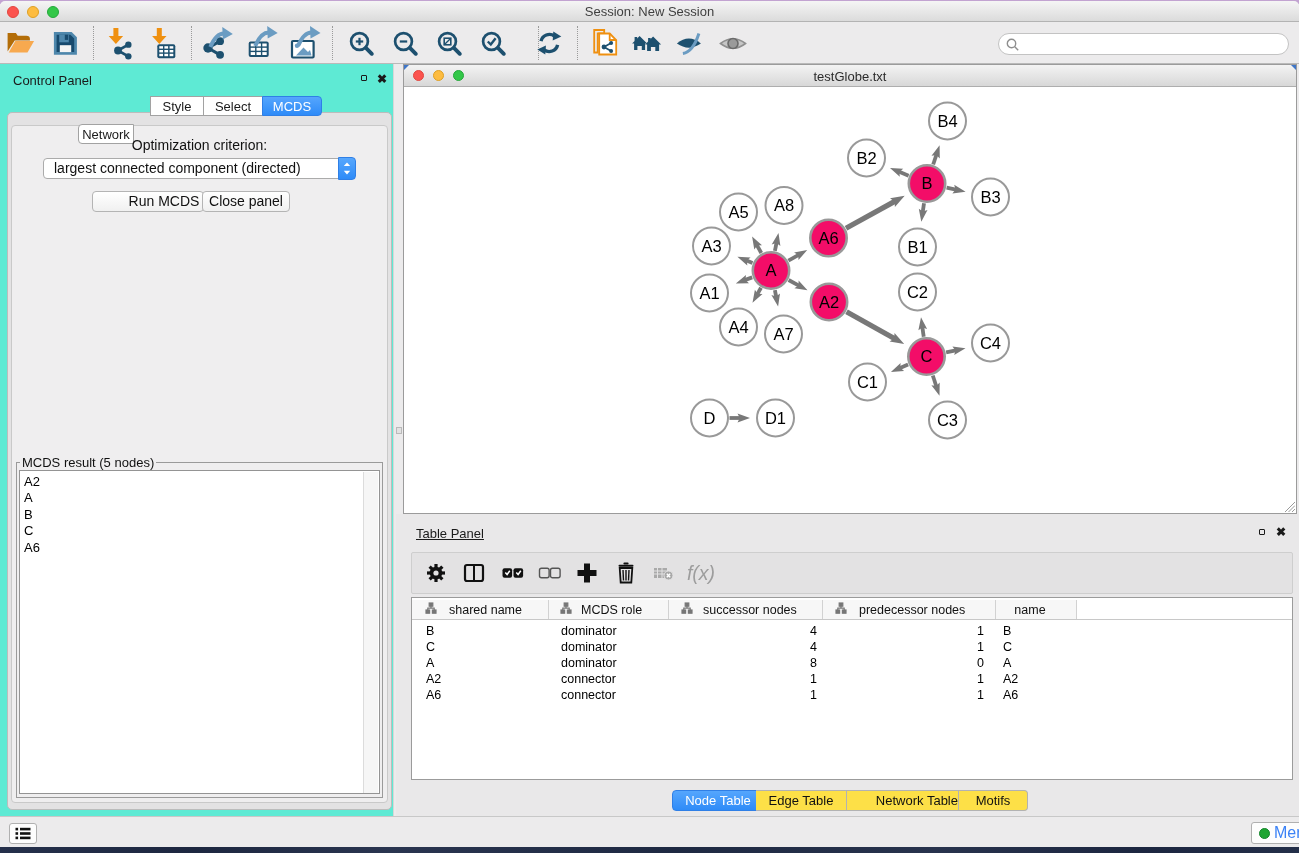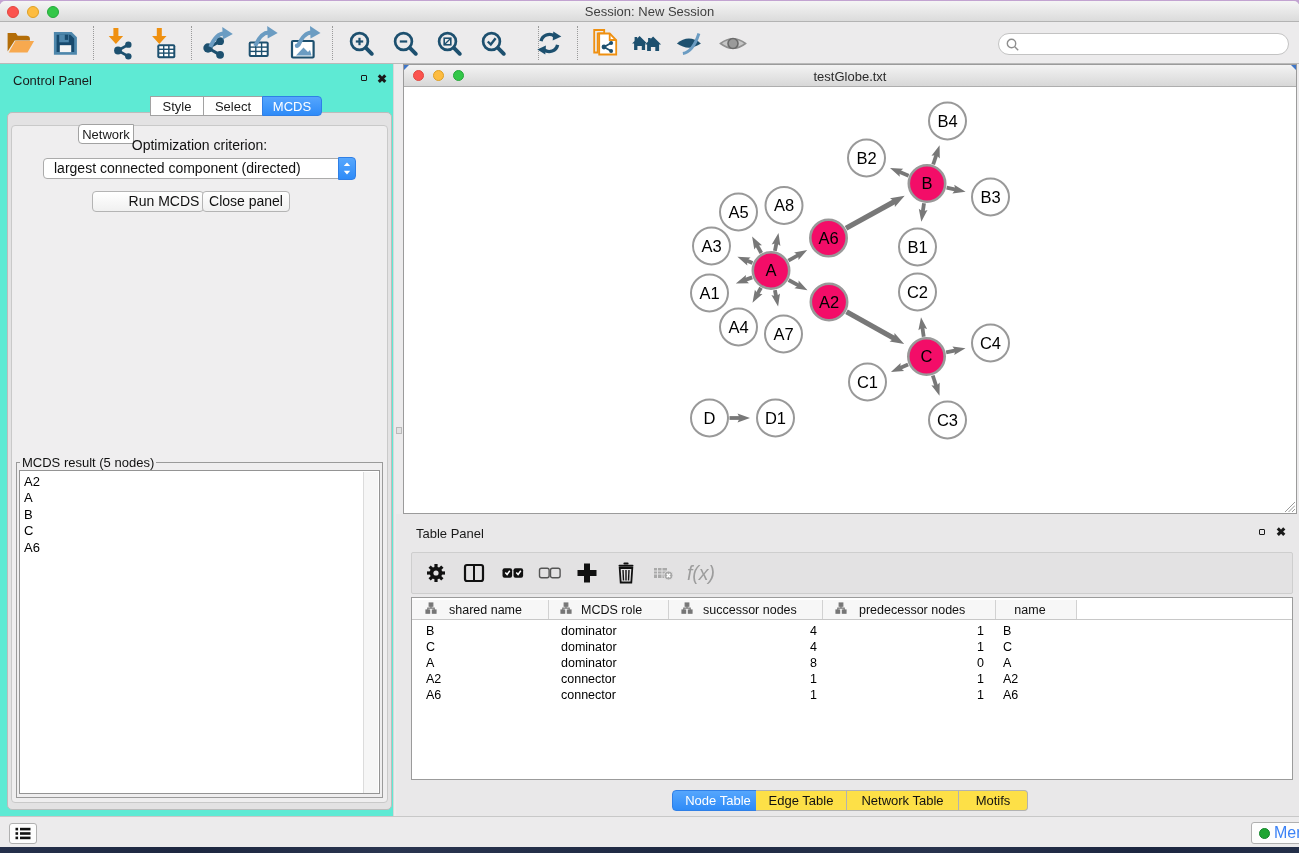--- a/index.html
+++ b/index.html
@@ -63,31 +63,31 @@
 #nt-y { left:29px; background:#fdbc40; border:1px solid #dfa023; }
 #nt-g { left:49px; background:#33c748; border:1px solid #25a83b; }
 #grip { position:absolute; right:1px; bottom:1px; width:12px; height:12px; }
 #net-tb::before { content:''; position:absolute; left:0; top:0; width:0; height:0;
   border-top:5px solid #3f76c8; border-right:5px solid transparent; }
 #net-tb::after { content:''; position:absolute; right:0; top:0; width:0; height:0;
   border-top:5px solid #3f76c8; border-left:5px solid transparent; }
 #hdiv-strip { left:396px; top:515px; width:903px; height:4px; background:#f7f6f7; }
 #hdiv-h { left:847px; top:514px; width:6px; height:6px; background:#ececec; border:1px solid #bbbbbb; border-radius:1px; }
 #tablepanel { left:396px; top:514px; width:903px; height:303px; background:#e9e8e9; }
-#tp-title { left:416px; top:526px; font-size:13px; color:#1a1a1a; }
+#tp-title { left:416px; top:526px; font-size:13px; color:#1a1a1a;text-decoration:underline; }
 #tp-toolbar { left:411px; top:552px; width:882px; height:42px; background:#e3e2e3;
   border:1px solid #cecece; border-radius:2px; }
 #tp-table { left:411px; top:597px; width:882px; height:183px; background:#fff; border:1px solid #9b9b9b; }
 #tp-thead { position:absolute; left:0; top:2px; width:665px; height:19px; background:#f7f7f7; }
 #tp-hline { position:absolute; left:0; top:21px; width:880px; height:1px; background:#c8c8c8; }
 .btab { position:absolute; top:790px; height:21px; font-size:13px; color:#111;
   background:#fde047; border:1px solid #b2b2b2; text-align:center; line-height:20px; }
 #btab1 { left:672px; width:92px; border-radius:4px 0 0 4px; background:linear-gradient(#55a6fd,#2e8bf8); border:1px solid #2f7fe6; color:#fff; }
 #btab2 { left:756px; width:91px; border-left:none; }
-#btab3 { left:847px; width:112px; border-left:none; }
+#btab3 { left:847px; width:112px; border-left:none;text-align:right; }
 #btab4 { left:959px; width:69px; border-radius:0 4px 4px 0; border-left:none; }
 #statusbar { left:0; top:816px; width:1299px; height:31px; background:#ecebec; border-top:1px solid #c8c8c8; }
 #sb-listbtn { left:9px; top:823px; width:28px; height:21px; background:#fdfdfd; border:1px solid #b0b0b0; border-radius:3px; }
 #sb-mem { left:1215px; top:822px; width:73px; height:22px; background:#fdfdfd; border:1px solid #b0b0b0;
   border-radius:3px; font-size:16px; color:#3b82f6; line-height:20px; padding-left:22px;margin-left:36px; }
 #sb-mem .dot { position:absolute; left:7px; top:5px; width:11px; height:11px; border-radius:50%;
   background:#1fa533; border:1px solid #13852a; }
 #bottomstrip { left:0; top:847px; width:1299px; height:6px; background:linear-gradient(90deg,#25304b 0%,#1d2740 15%,#2a3550 30%,#1e2942 52%,#28334d 72%,#1c2640 88%,#242f49 100%); }
 svg text { font-family:"Liberation Sans", sans-serif; }
 </style></head>

